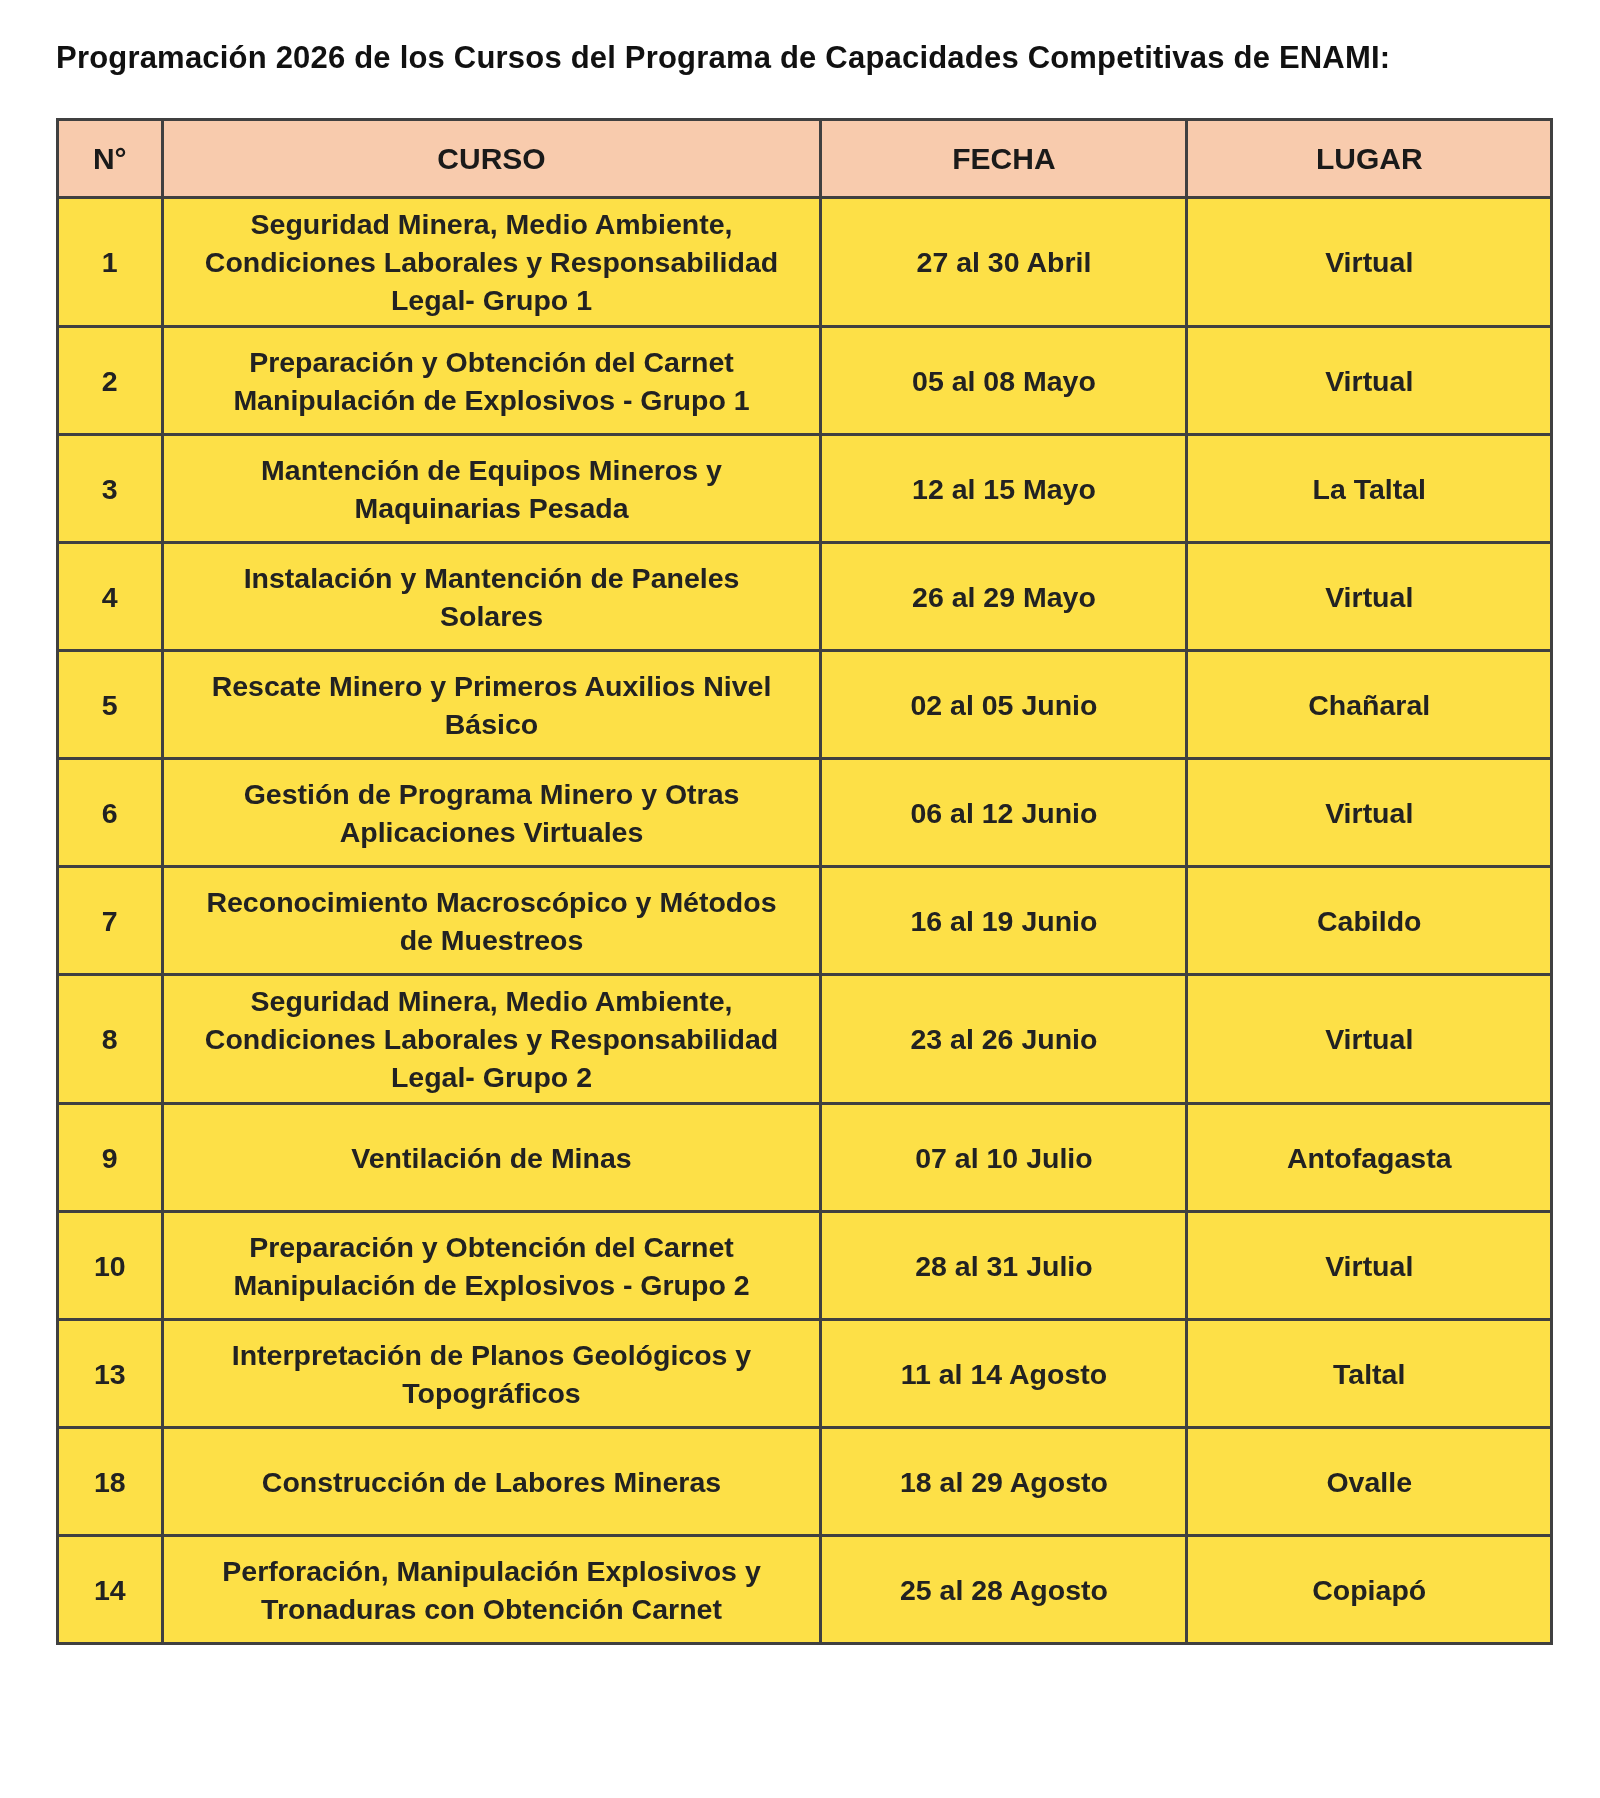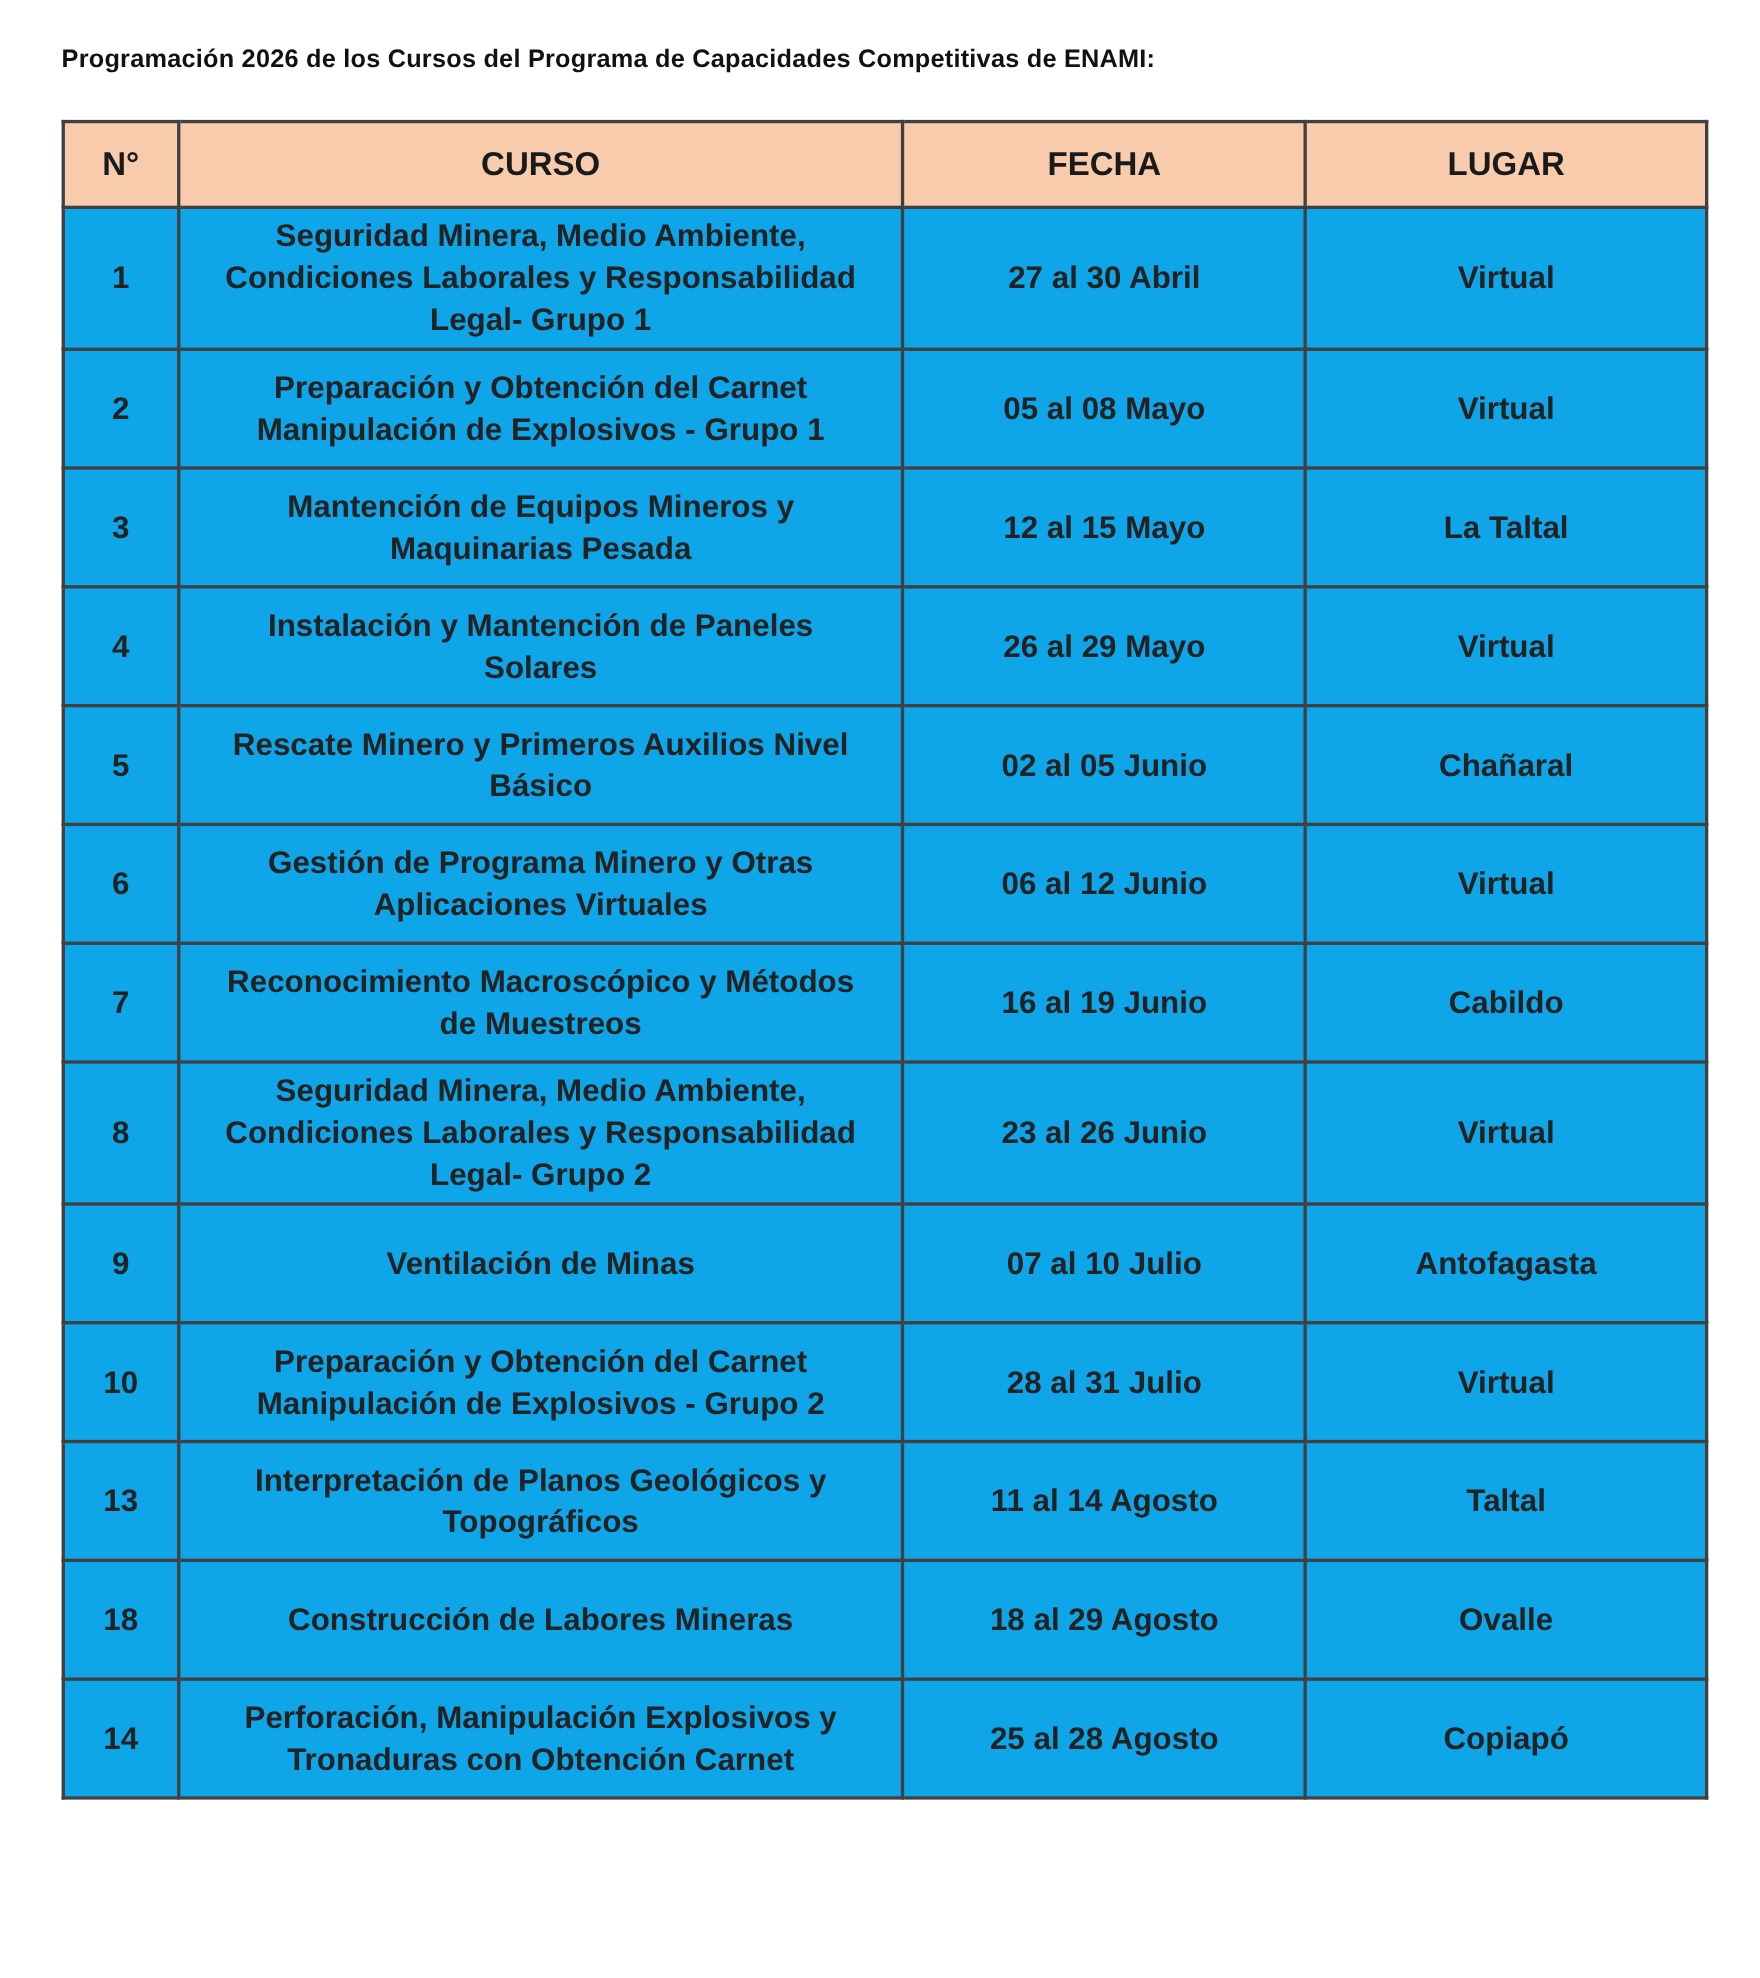--- a/index.html
+++ b/index.html
@@ -13,21 +13,21 @@
     position: relative;
     width: 1600px;
     height: 1798px;
     box-sizing: border-box;
     background: #ffffff;
     padding: 40px 48px 0 52px;
     overflow: hidden;
   }
   .doc-title {
     margin: 0 0 42px 4px;
-    font-size: 23px;
+    font-size: 31px;
     font-weight: 700;
     color: #111111;
     letter-spacing: 0.2px;
   }
   table.schedule {
     border-collapse: collapse;
     table-layout: fixed;
     width: 1497px;
     margin-left: 4px;
   }
@@ -49,21 +49,21 @@
     color: #1a1a1a;
     padding: 4px 10px;
   }
   .schedule td {
     height: 108px;
     font-size: 28.5px;
     font-weight: 600;
     line-height: 38px;
     color: #222222;
     padding: 6px 28px;
-    background: #0ea5e9;
+    background: #fde047;
     margin-left: 18px;
   }
   .schedule td:first-child {
     padding: 6px 4px;
   }
 </style>
 </head>
 <body>
 
 <div class="page">

